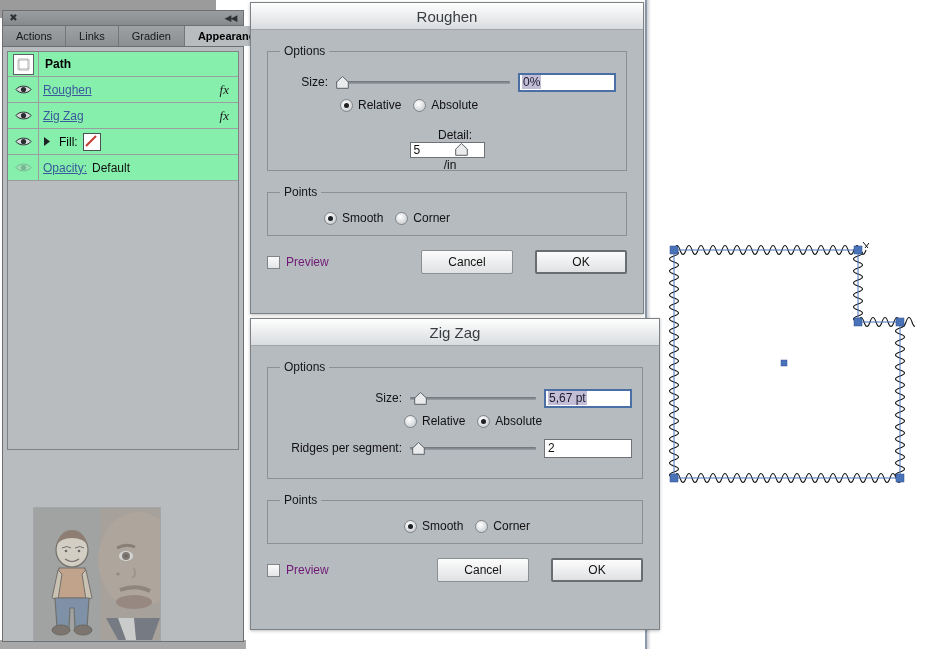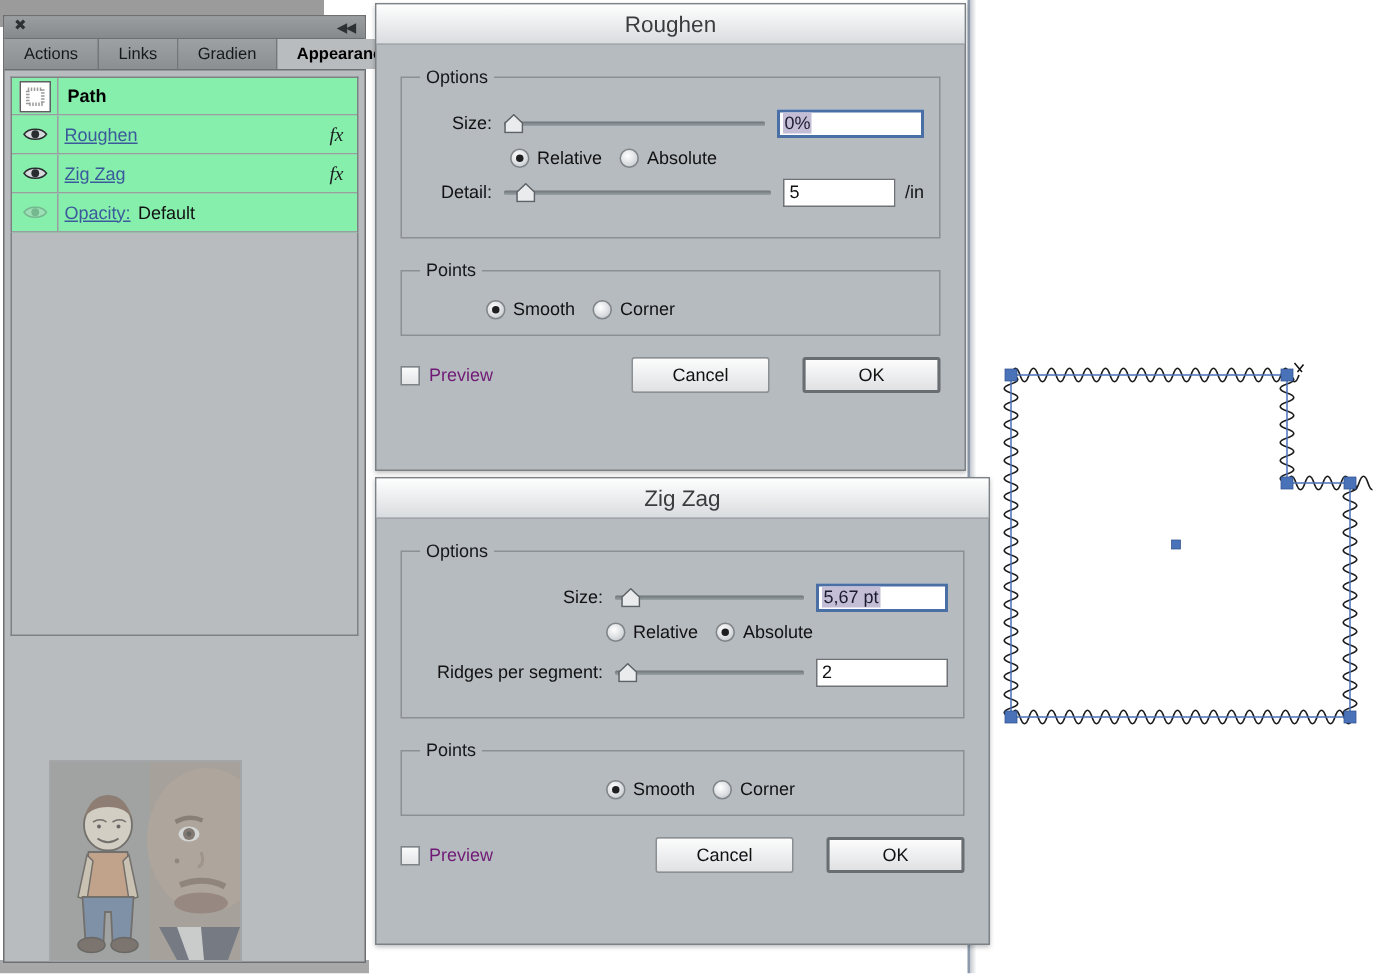--- a/index.html
+++ b/index.html
@@ -284,20 +284,42 @@
           <circle cx="8.5" cy="5.5" r="2.6" fill="#2a2d30"></circle>
         </svg>
       </div>
       <div class="row-label">
         <span class="lnk">Zig Zag</span>
       </div>
       <span class="fx">fx</span>
     </div>
 
 
+    <div class="row">
+      <div class="eye-cell">
+        <svg width="17" height="11" viewBox="0 0 17 11">
+          <path d="M1,5.5 C4,1 13,1 16,5.5 C13,10 4,10 1,5.5 Z" fill="#d7dadc" stroke="#2a2d30" stroke-width="1"></path>
+          <circle cx="8.5" cy="5.5" r="2.6" fill="#2a2d30"></circle>
+        </svg>
+      </div>
+      <div class="tri-cell">
+        <svg width="8" height="9" viewBox="0 0 8 9">
+            <polygon points="1,0 7,4.5 1,9" fill="#1f2225"></polygon>
+          </svg>
+      </div>
+      <div class="row-label">
+        <span>Fill:</span>
+        <span class="swatch swatch-none">
+          <svg width="14" height="14" viewBox="0 0 14 14">
+            <rect x="0" y="0" width="14" height="14" fill="#fff"></rect>
+            <line x1="2" y1="12" x2="12" y2="2" stroke="#c0392b" stroke-width="2"></line>
+          </svg>
+        </span>
+      </div>
+    </div>
 
     <div class="row">
       <div class="eye-cell">
         <svg width="17" height="11" viewBox="0 0 17 11" opacity="0.38">
           <path d="M1,5.5 C4,1 13,1 16,5.5 C13,10 4,10 1,5.5 Z" fill="#c3c6c8" stroke="#5a5d60" stroke-width="1"></path>
           <circle cx="8.5" cy="5.5" r="2.6" fill="#5a5d60"></circle>
         </svg>
       </div>
       <div class="row-label">
         <span class="lnk">Opacity:</span>
@@ -376,21 +398,21 @@
         <label class="radio checked">
           <span class="dot"></span>
           <span>Relative</span>
         </label>
         <label class="radio">
           <span class="dot"></span>
           <span>Absolute</span>
         </label>
       </div>
 
-      <div class="field-row" style="margin-top:4px;">
+      <div class="field-row" style="margin-top:16px;flex-direction:column;">
         <span class="field-label" style="width:50px;">Detail:</span>
         <div class="slider" style="max-width:205px;">
           <div class="slider-track"></div>
           <div class="slider-thumb" style="left:8px;">
             <svg width="13" height="13" viewBox="0 0 13 13">
               <polygon points="6.5,0.5 12.3,6 12.3,12.3 0.7,12.3 0.7,6" fill="#e9ebed" stroke="#5c6266" stroke-width="1"></polygon>
             </svg>
           </div>
         </div>
         <div class="numfield" style="width:75px;">

